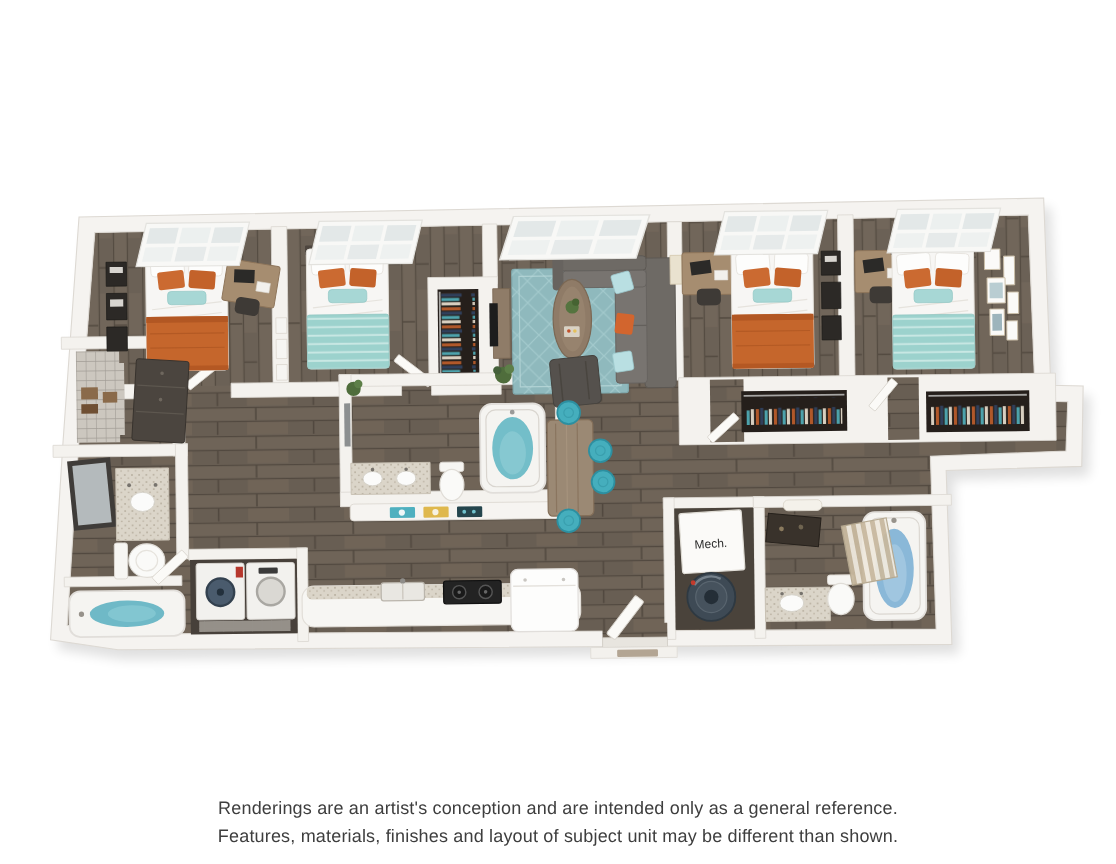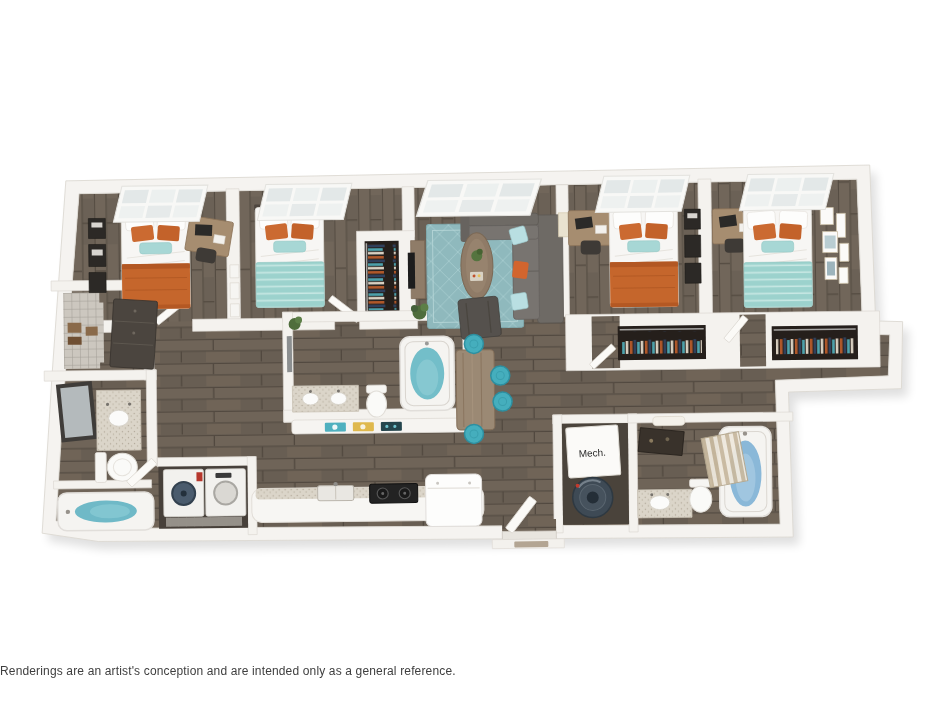--- a/index.html
+++ b/index.html
@@ -1,20 +1,20 @@
 <!DOCTYPE html>
 <html><head>
 <meta charset="utf-8">
 <style>
   html,body{margin:0;padding:0;background:#ffffff;}
   .stage{position:relative;width:930px;height:720px;background:#ffffff;overflow:hidden;
          font-family:"Liberation Sans",sans-serif;}
   svg{display:block;}
-  .disclaimer{position:absolute;left:0;right:0;top:662px;text-align:left;
-              font-size:12px;line-height:1.62;color:#3e3e3e;letter-spacing:.15px;}
+  .disclaimer{position:absolute;left:0;right:0;top:662px;text-align:center;
+              font-size:15px;line-height:1.62;color:#3e3e3e;letter-spacing:.15px;}
   .mech-label{font-family:"Liberation Sans",sans-serif;font-size:10px;fill:#2d2d2d;}
   .w{fill:#f4f2ee;stroke:#ddd9d3;stroke-width:.7;}
   .rec{fill:#251f1b;}
 </style>
 </head>
 <body>
 
 <div class="stage">
 
 <svg width="930" height="720" viewBox="0 0 930 720">
@@ -480,15 +480,16 @@
           </g>
     <use href="#win" x="606" y="178"></use>
     <use href="#win" x="750" y="178"></use>
   </g>
 
 </g>
 </svg>
 
 <div class="disclaimer">
   <div>Renderings are an artist's conception and are intended only as a general reference.</div>
+  <div>Features, materials, finishes and layout of subject unit may be different than shown.</div>
 </div>
 
 </div>
 
 </body></html>

